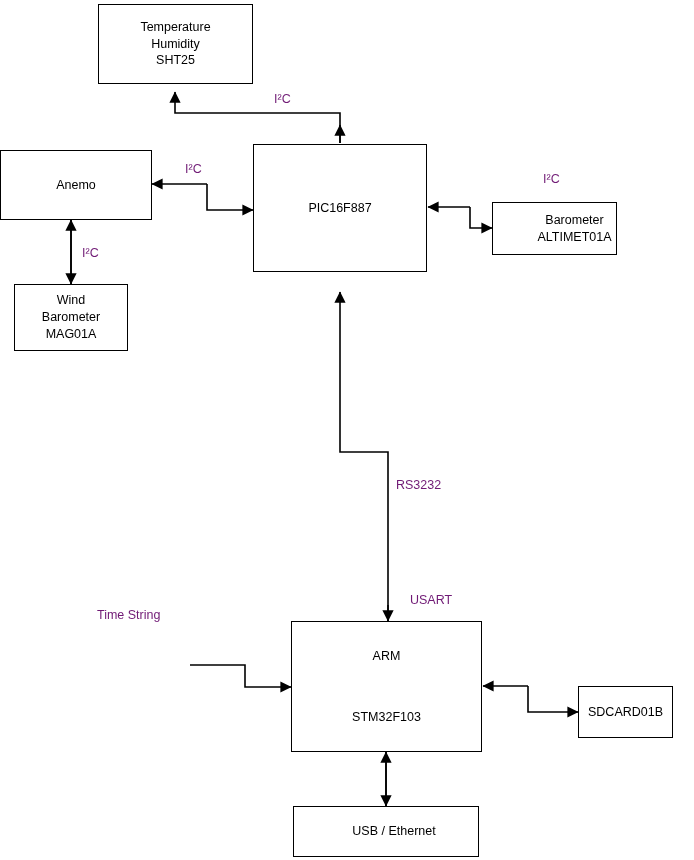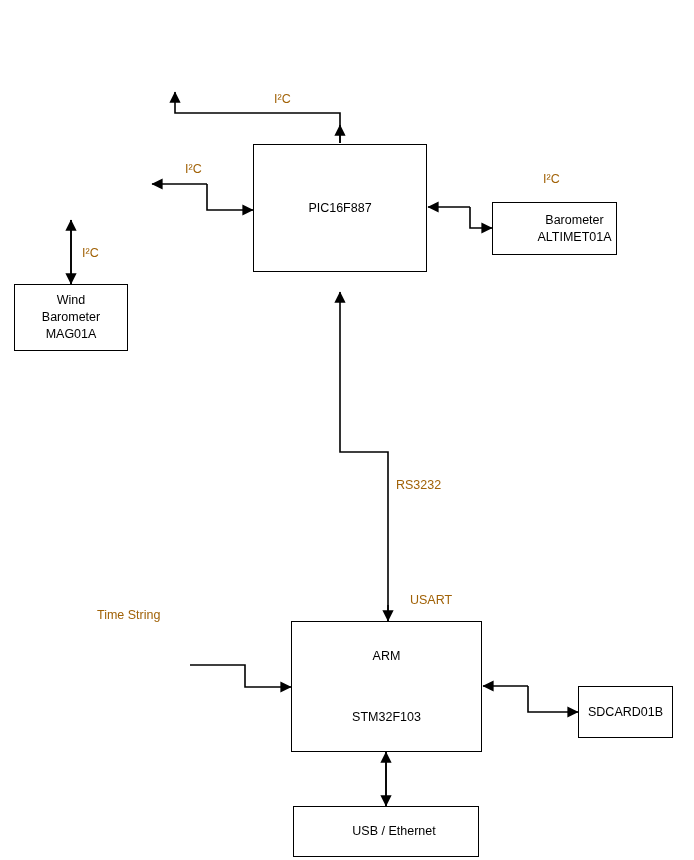--- a/index.html
+++ b/index.html
@@ -28,21 +28,21 @@
     font-size: 12.5px;
     color: #000000;
     line-height: 1.35;
     z-index: 3;
   }
   .node .line2 { display: block; }
   .node.spaced .line1 { margin-bottom: 16px; }
   .edge-label {
     position: absolute;
     font-size: 12.5px;
-    color: #a16207;
+    color: #701a75;
     white-space: nowrap;
     z-index: 4;
   }
   svg.wires {
     position: absolute;
     left: 0;
     top: 0;
     width: 694px;
     height: 860px;
     z-index: 1;
@@ -93,21 +93,29 @@
       <path d="M 528 686 L 483 686" fill="none" stroke="#000000" stroke-width="1.6" marker-end="url(#arrow)"></path>
       <path d="M 528 686 L 528 712 L 578 712" fill="none" stroke="#000000" stroke-width="1.6" marker-end="url(#arrow)"></path>
     </g>
 
     <g>
       <path d="M 386 752 L 386 806" fill="none" stroke="#000000" stroke-width="1.6" marker-end="url(#arrow)"></path>
       <path d="M 386 806 L 386 752" fill="none" stroke="#000000" stroke-width="1.6" marker-end="url(#arrow)"></path>
     </g>
   </svg>
 
+  <div class="node" style="left:98px; top:4px; width:155px; height:80px;">
+    <span>Temperature</span>
+    <span class="line2">Humidity</span>
+    <span class="line2">SHT25</span>
+  </div>
 
+  <div class="node" style="left:0px; top:150px; width:152px; height:70px;">
+    <span>Anemo</span>
+  </div>
 
   <div class="node" style="left:253px; top:144px; width:174px; height:128px;">
     <span>PIC16F887</span>
   </div>
 
   <div class="node" style="left:492px; top:202px; width:125px; height:53px;padding-left:40px;">
     <span>Barometer</span>
     <span class="line2">ALTIMET01A</span>
   </div>
 

